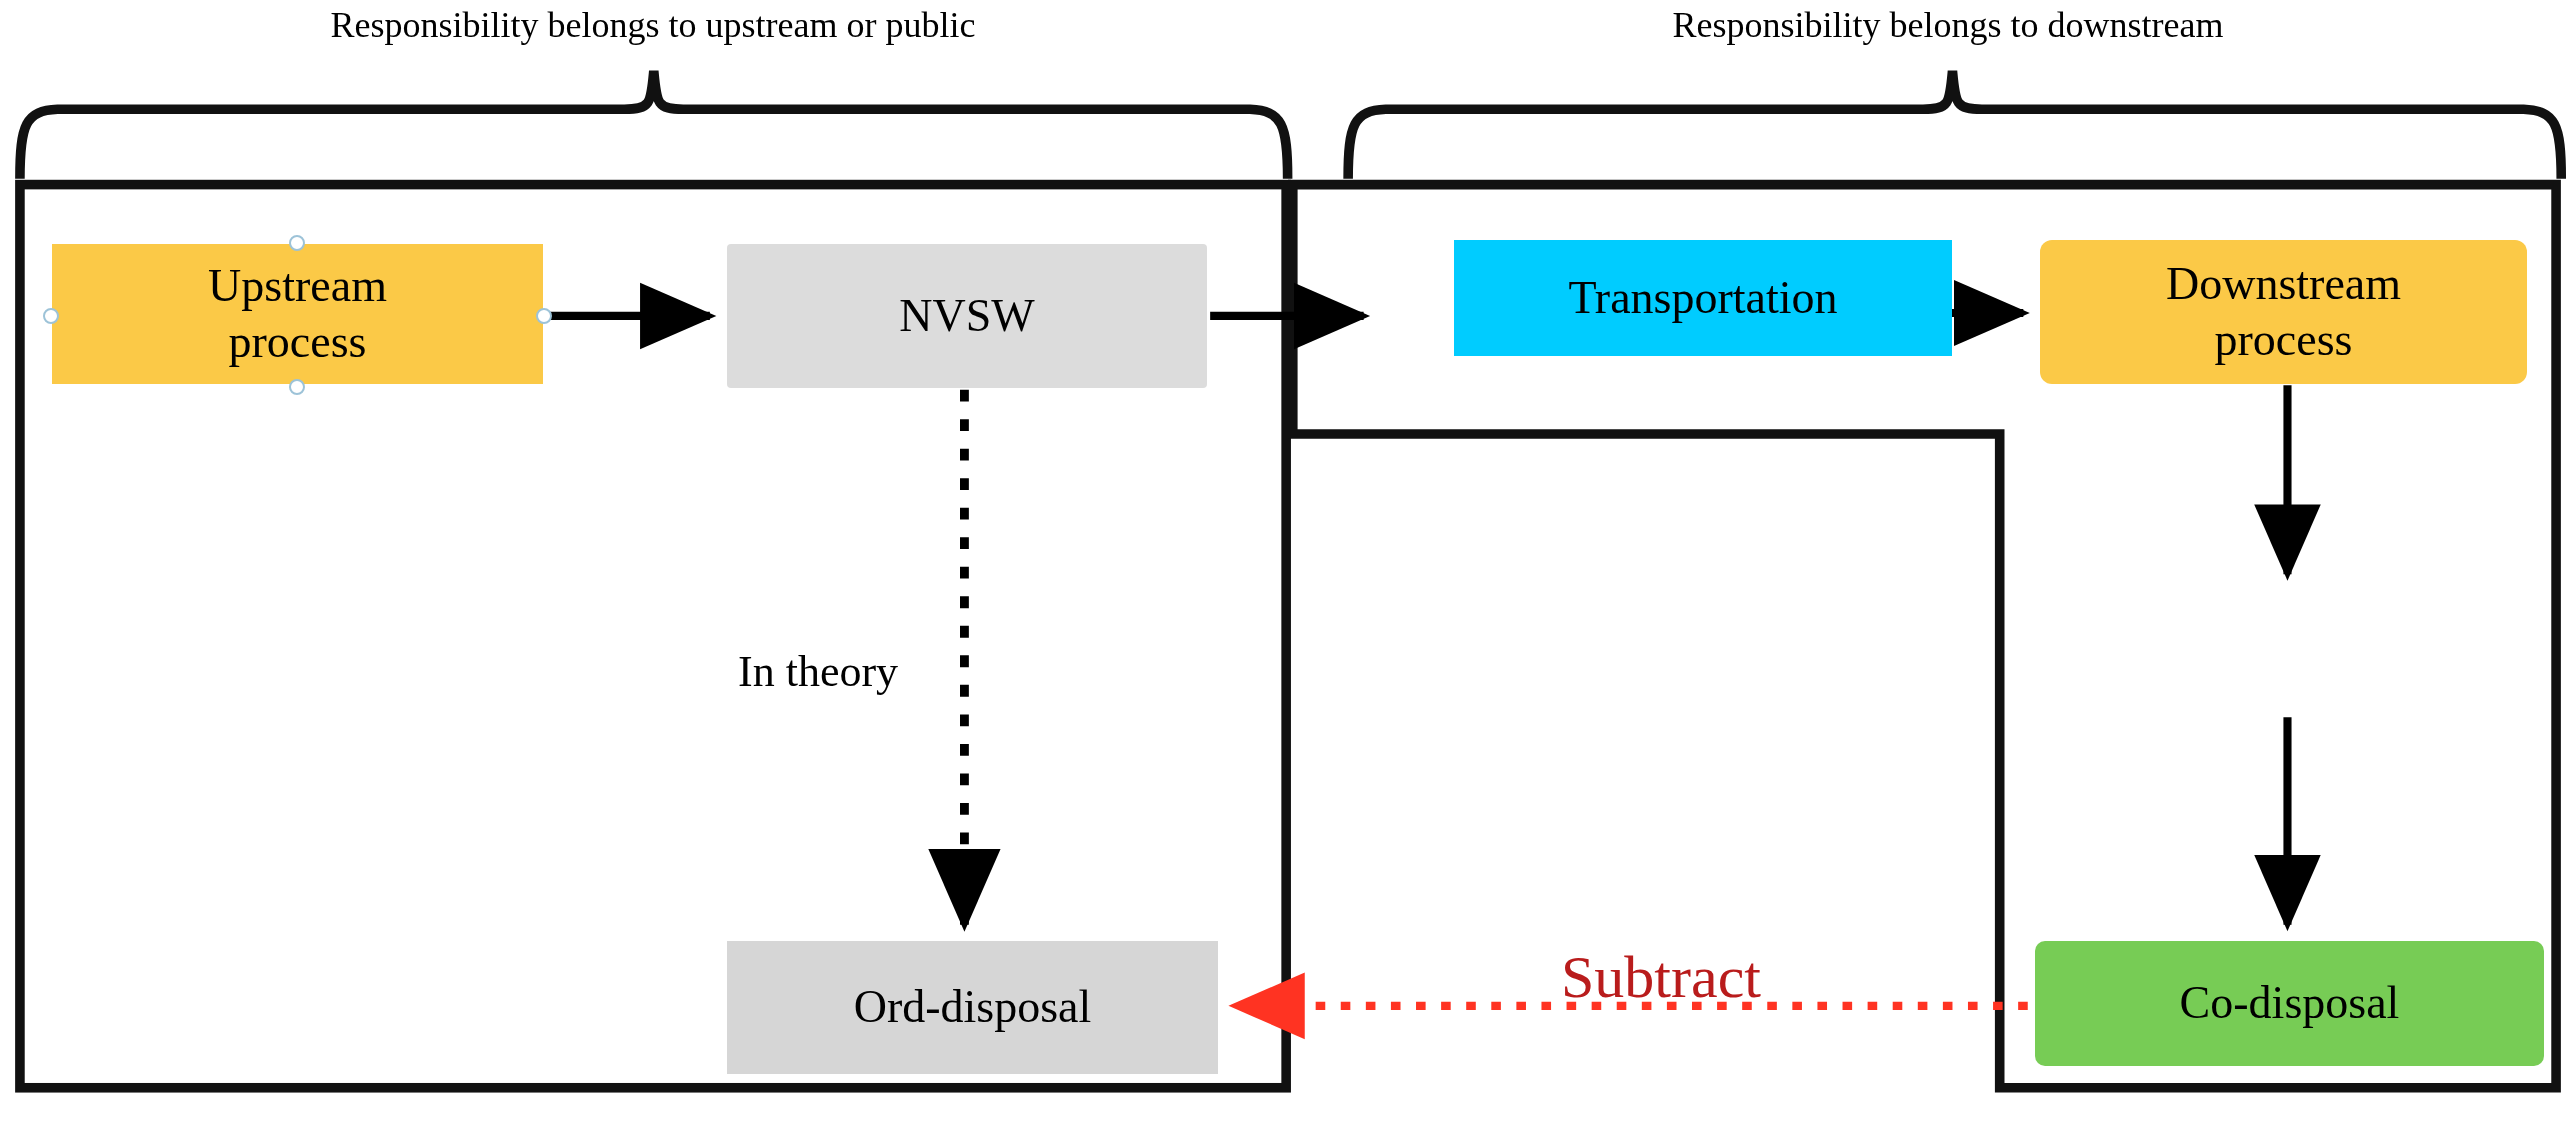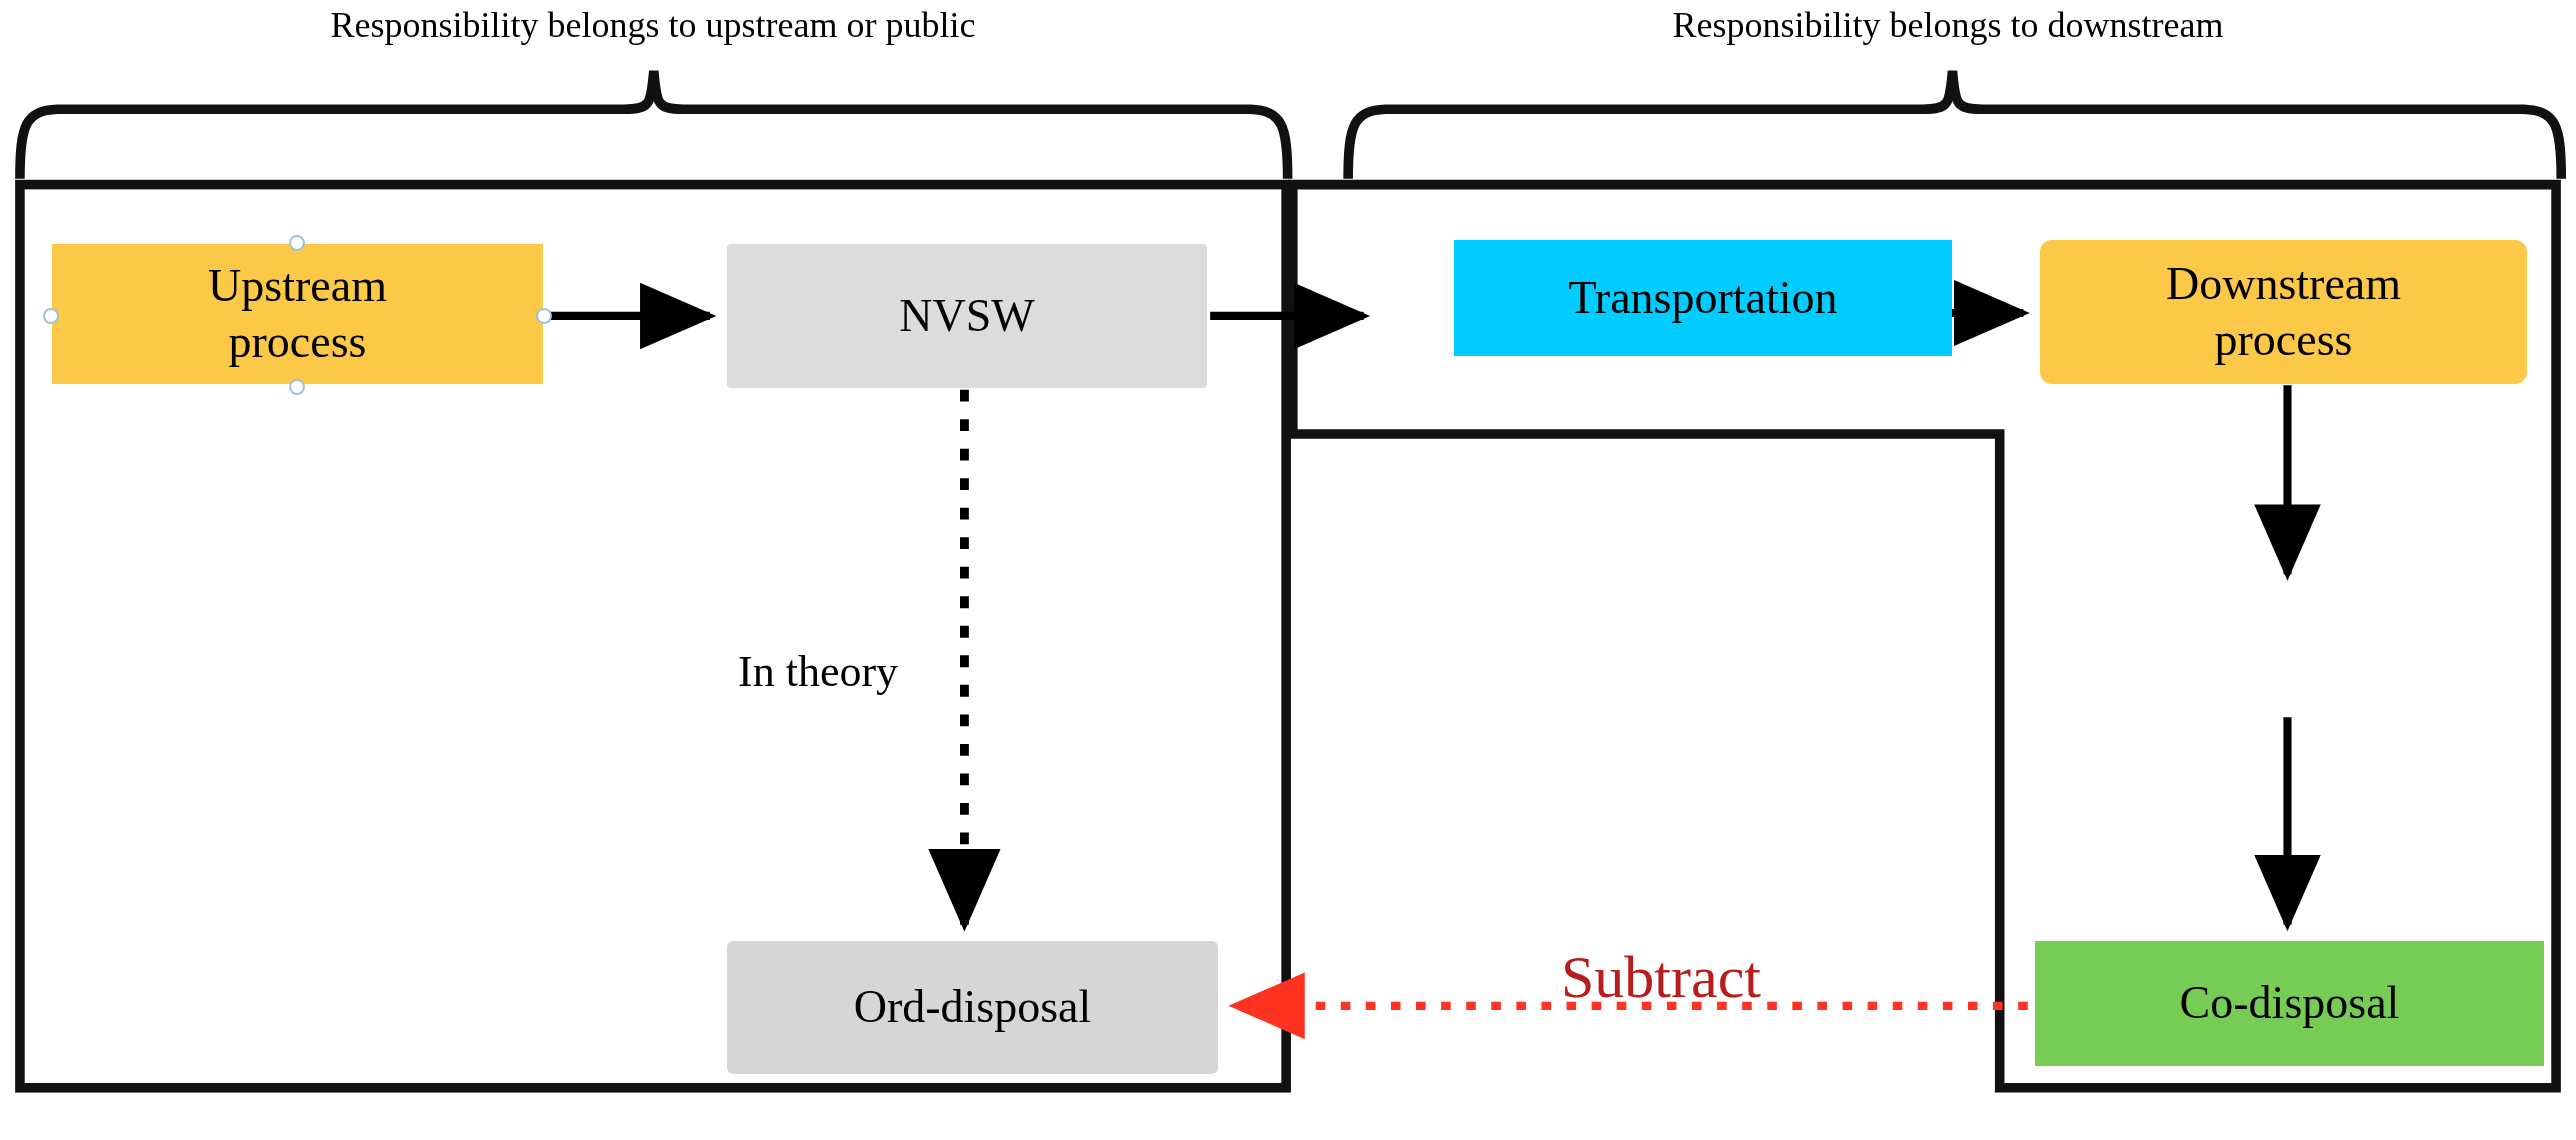--- a/index.html
+++ b/index.html
@@ -22,22 +22,22 @@
     letter-spacing:0px;
     box-sizing:border-box;
     padding:0 7.4px;
     z-index:5;
   }
   .node-upstream   {left:52px; top:244px; width:491px; height:140px; background:#FBC947;}
   .node-nvsw       {left:727px; top:244px; width:480px; height:144px; background:#DCDCDC; border-radius:4px;}
   .node-transport  {left:1454px;top:240px; width:498px; height:116px; background:#00CCFF;}
   .node-downstream {left:2040px;top:240px; width:487px; height:144px; background:#FBC947;border-radius:12px;}
   .node-secondary  {left:2035px;top:590px; width:509px; height:125px; background:#00CCFF;}
-  .node-orddisposal{left:727px; top:941px;width:491px; height:133px; background:#D6D6D6;border-radius:6px;}
-  .node-codisposal {left:2035px;top:941px;width:509px; height:125px; background:#77CC55;}
+  .node-orddisposal{left:727px; top:941px;width:491px; height:133px; background:#D6D6D6;}
+  .node-codisposal {left:2035px;top:941px;width:509px; height:125px; background:#77CC55;border-radius:10px;}
 
   .edge-label{
     position:absolute;z-index:6;color:#000000;
     font-family:"Liberation Serif","DejaVu Serif",serif;
     font-size:44px;white-space:nowrap;
   }
   .label-intheory{left:738px;top:646px;}
   .label-subtract{left:1561px;top:943px;color:#b91c1c;font-size:60px;}
 
   .bracket-label{

